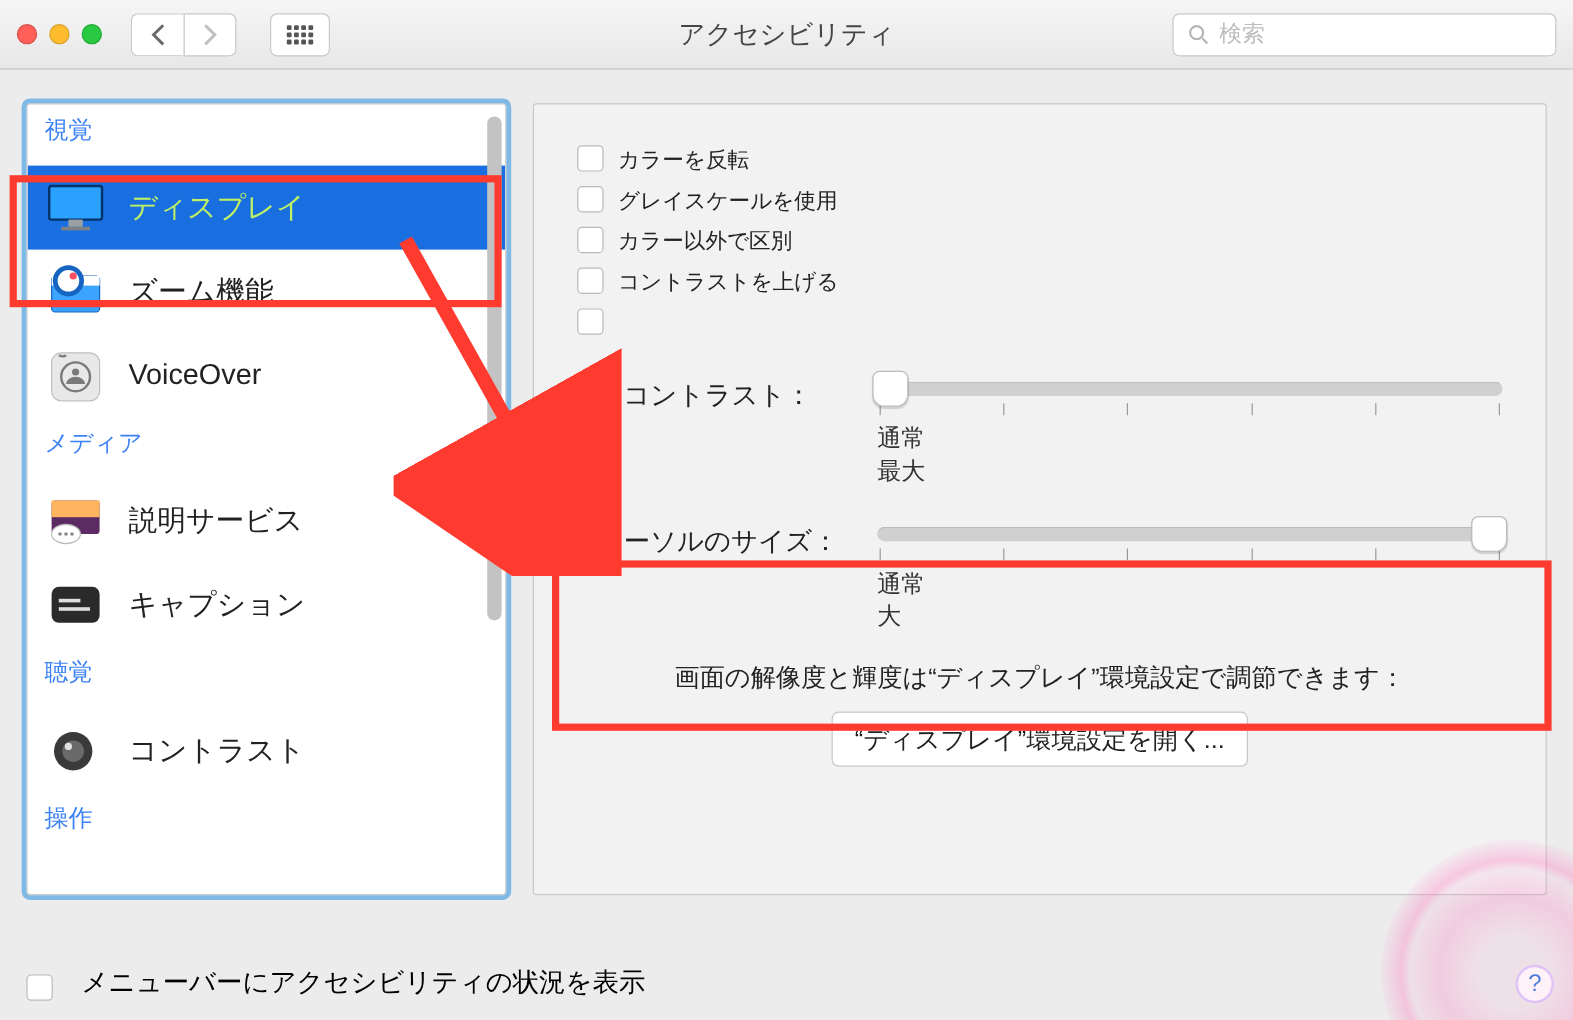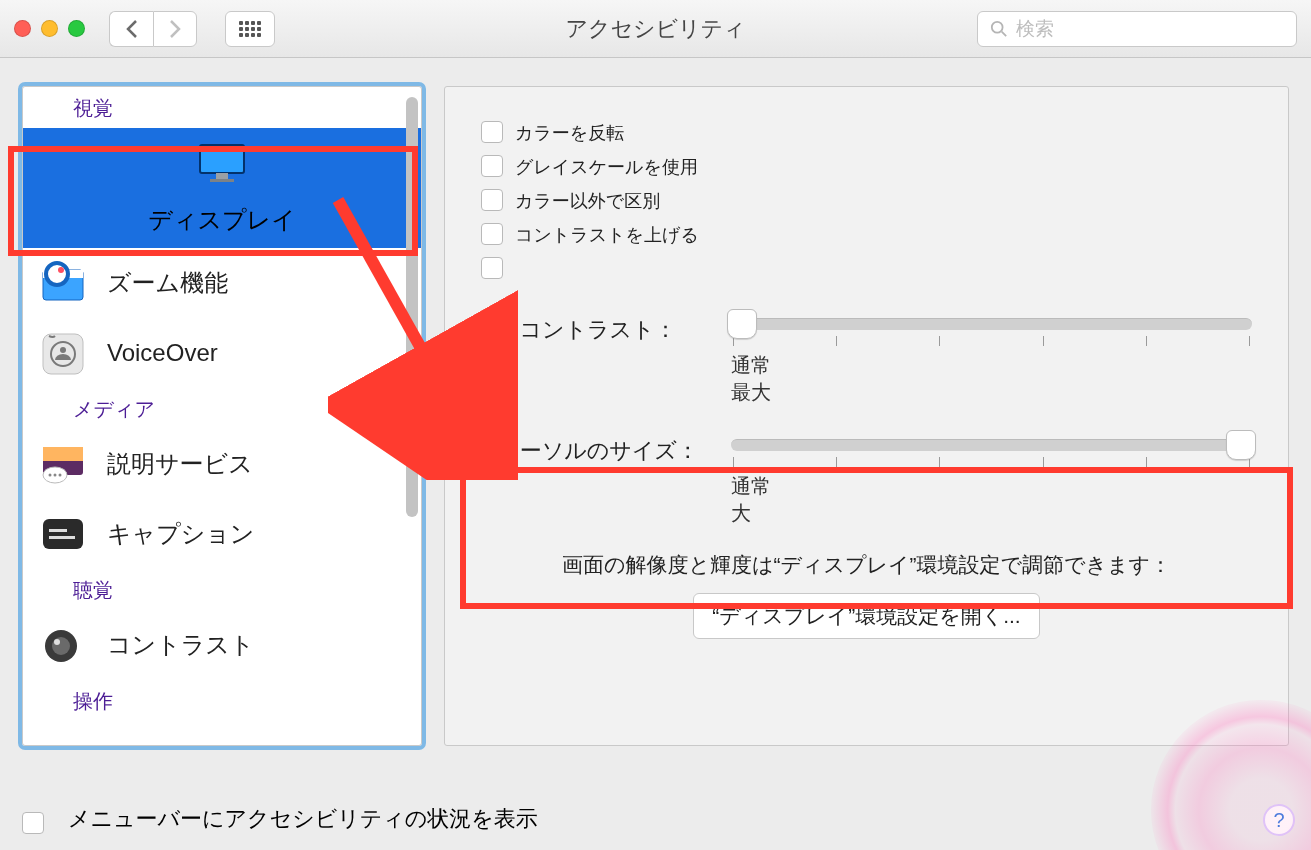--- a/index.html
+++ b/index.html
@@ -64,27 +64,27 @@
   .sidebar {
     width: 400px; height: 660px;
     background:#fff;
     border:1px solid #c9c9c9;
     border-radius:3px;
     outline: 4px solid #7fb9e6;
     position:relative;
     overflow:hidden;
   }
   .sidebar-inner { height:100%; overflow:hidden; }
-  .section-label { font-size:20px; color:#4c1d95; padding:8px 12px 6px 14px;margin-left:36px;}
+  .section-label { font-size:20px; color:#3b82f6; padding:8px 12px 16px 14px;}
   .item {
     display:flex; align-items:center; gap:18px;
     padding: 12px 14px; font-size:24px; color:#222;
   }
   .item .icon { width:52px; height:46px; display:flex; align-items:center; justify-content:center; }
-  .item.selected { background:#1a6fe0; color:#000000;flex-direction:column; }
+  .item.selected { background:#1a6fe0; color:#bef264; }
   .item.selected .icon-display rect.screen { fill:#2aa0ff; }
   .sidebar-scrollbar {
     position:absolute; right:3px; top:10px; width:12px; height:420px;
     background:#c3c3c3; border-radius:6px;
   }
 
   .panel {
     flex:1; height:660px;
     background:#f2f2f2;
     border:1px solid #c9c9c9;

